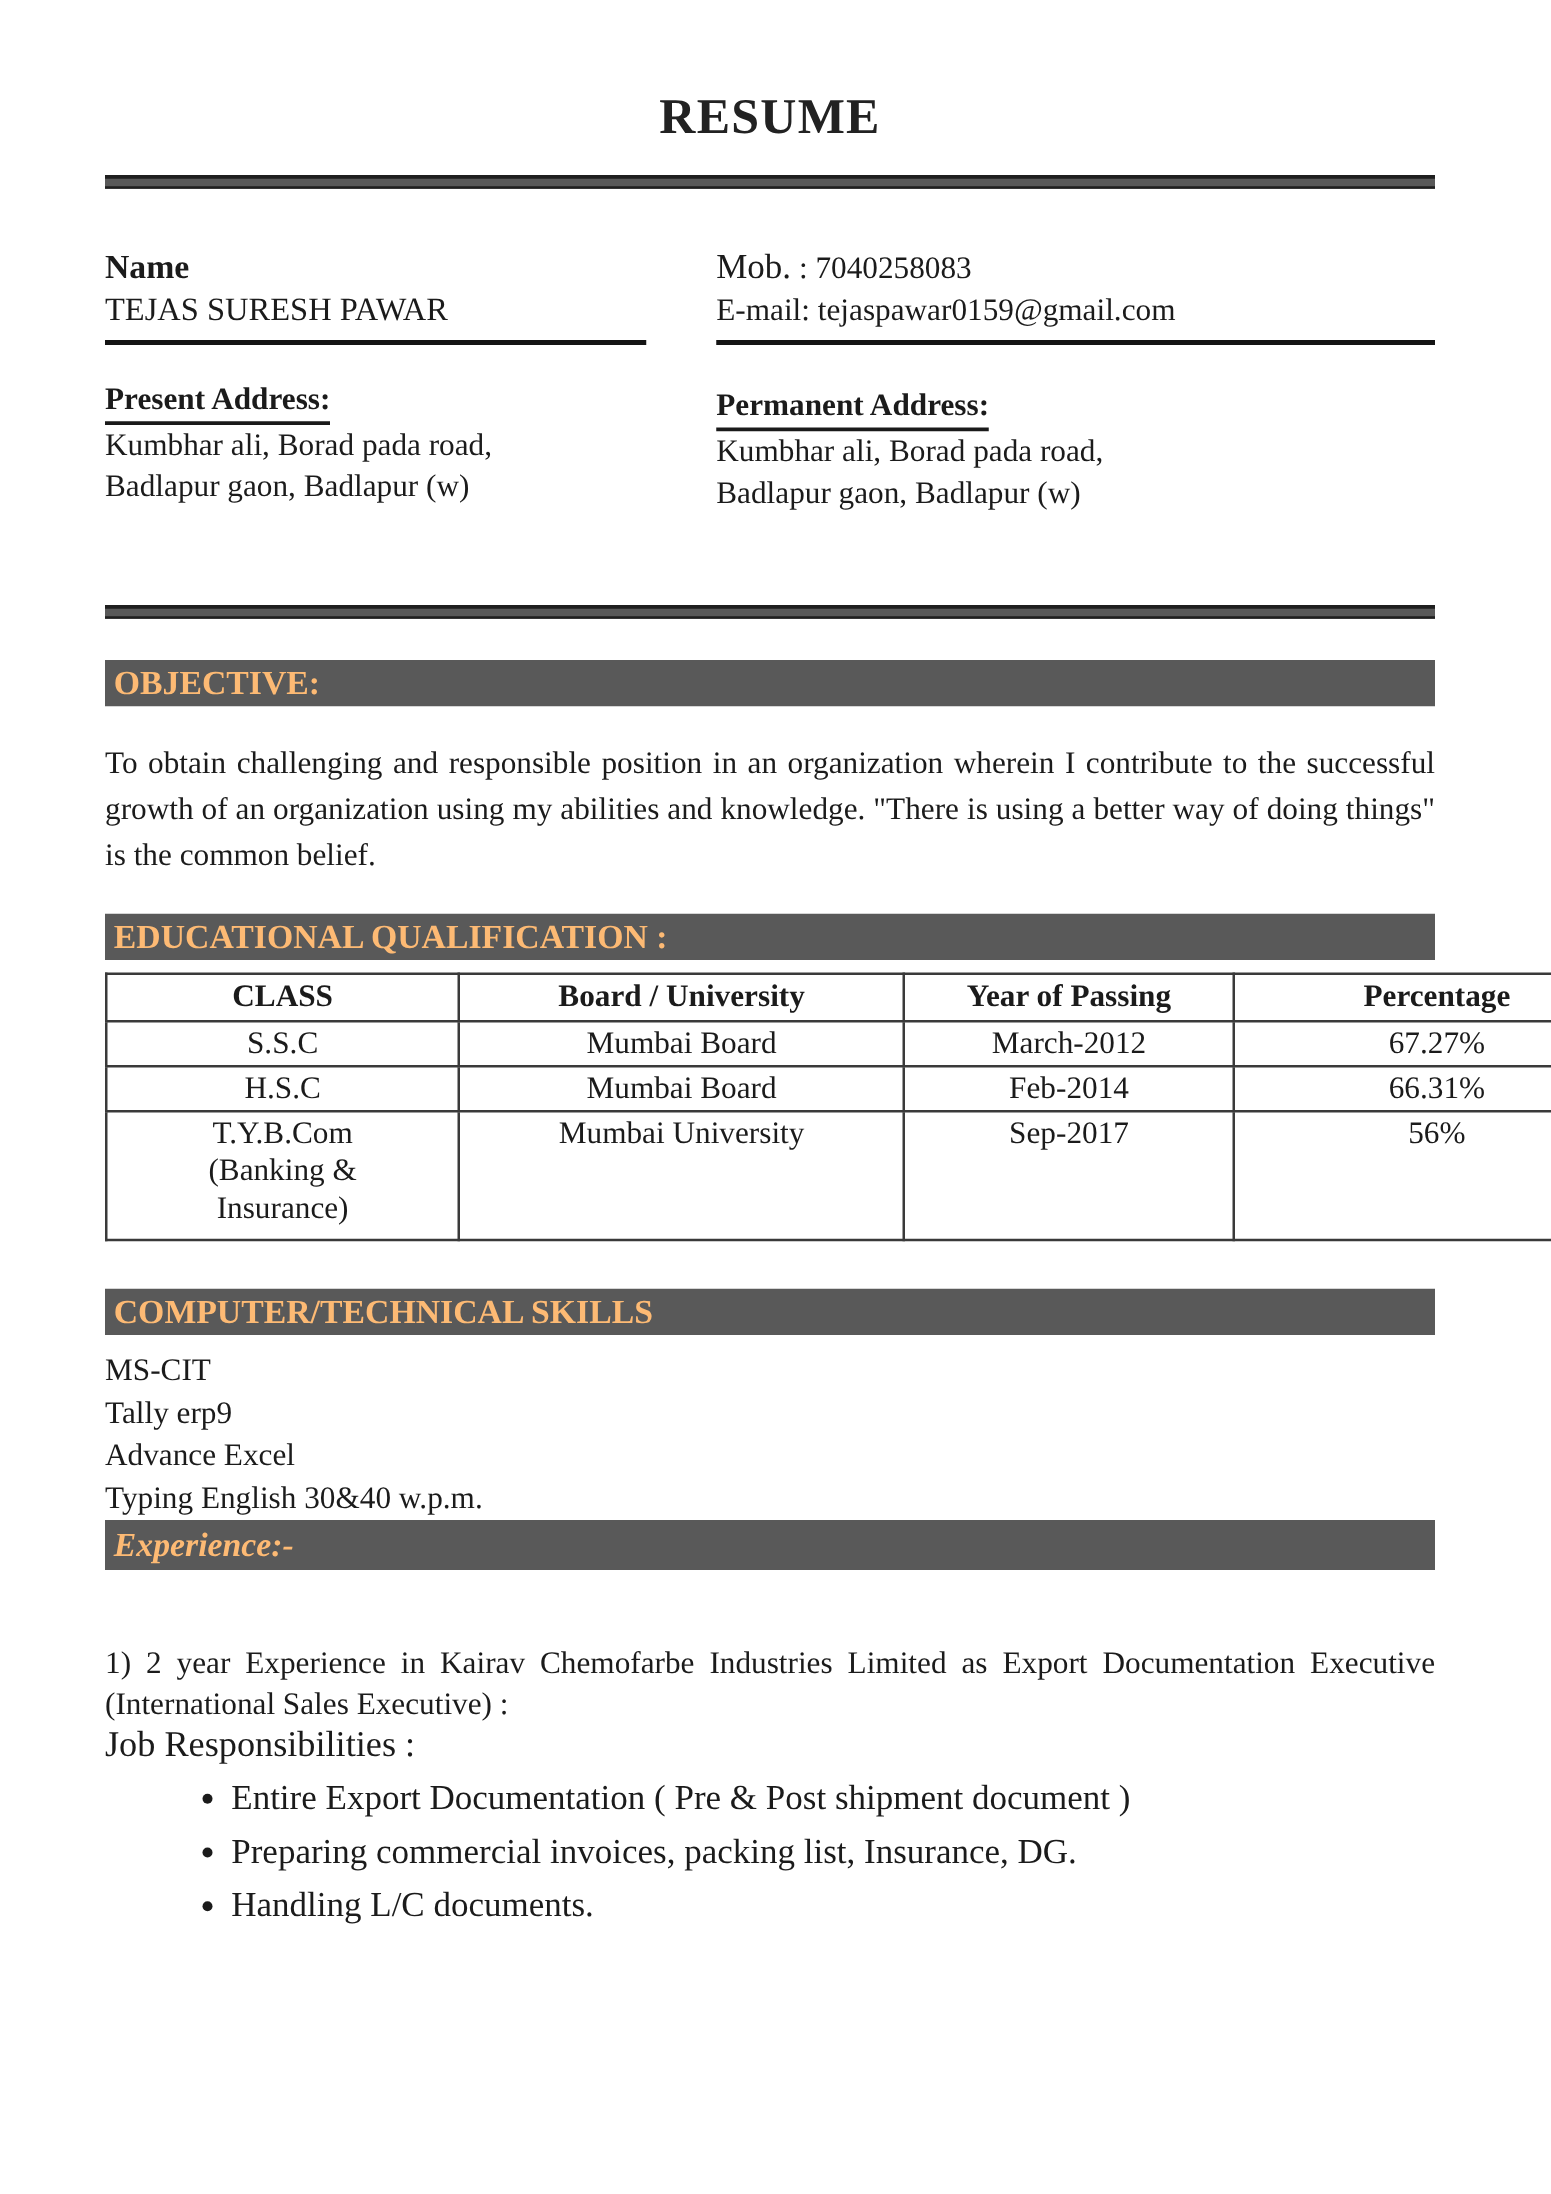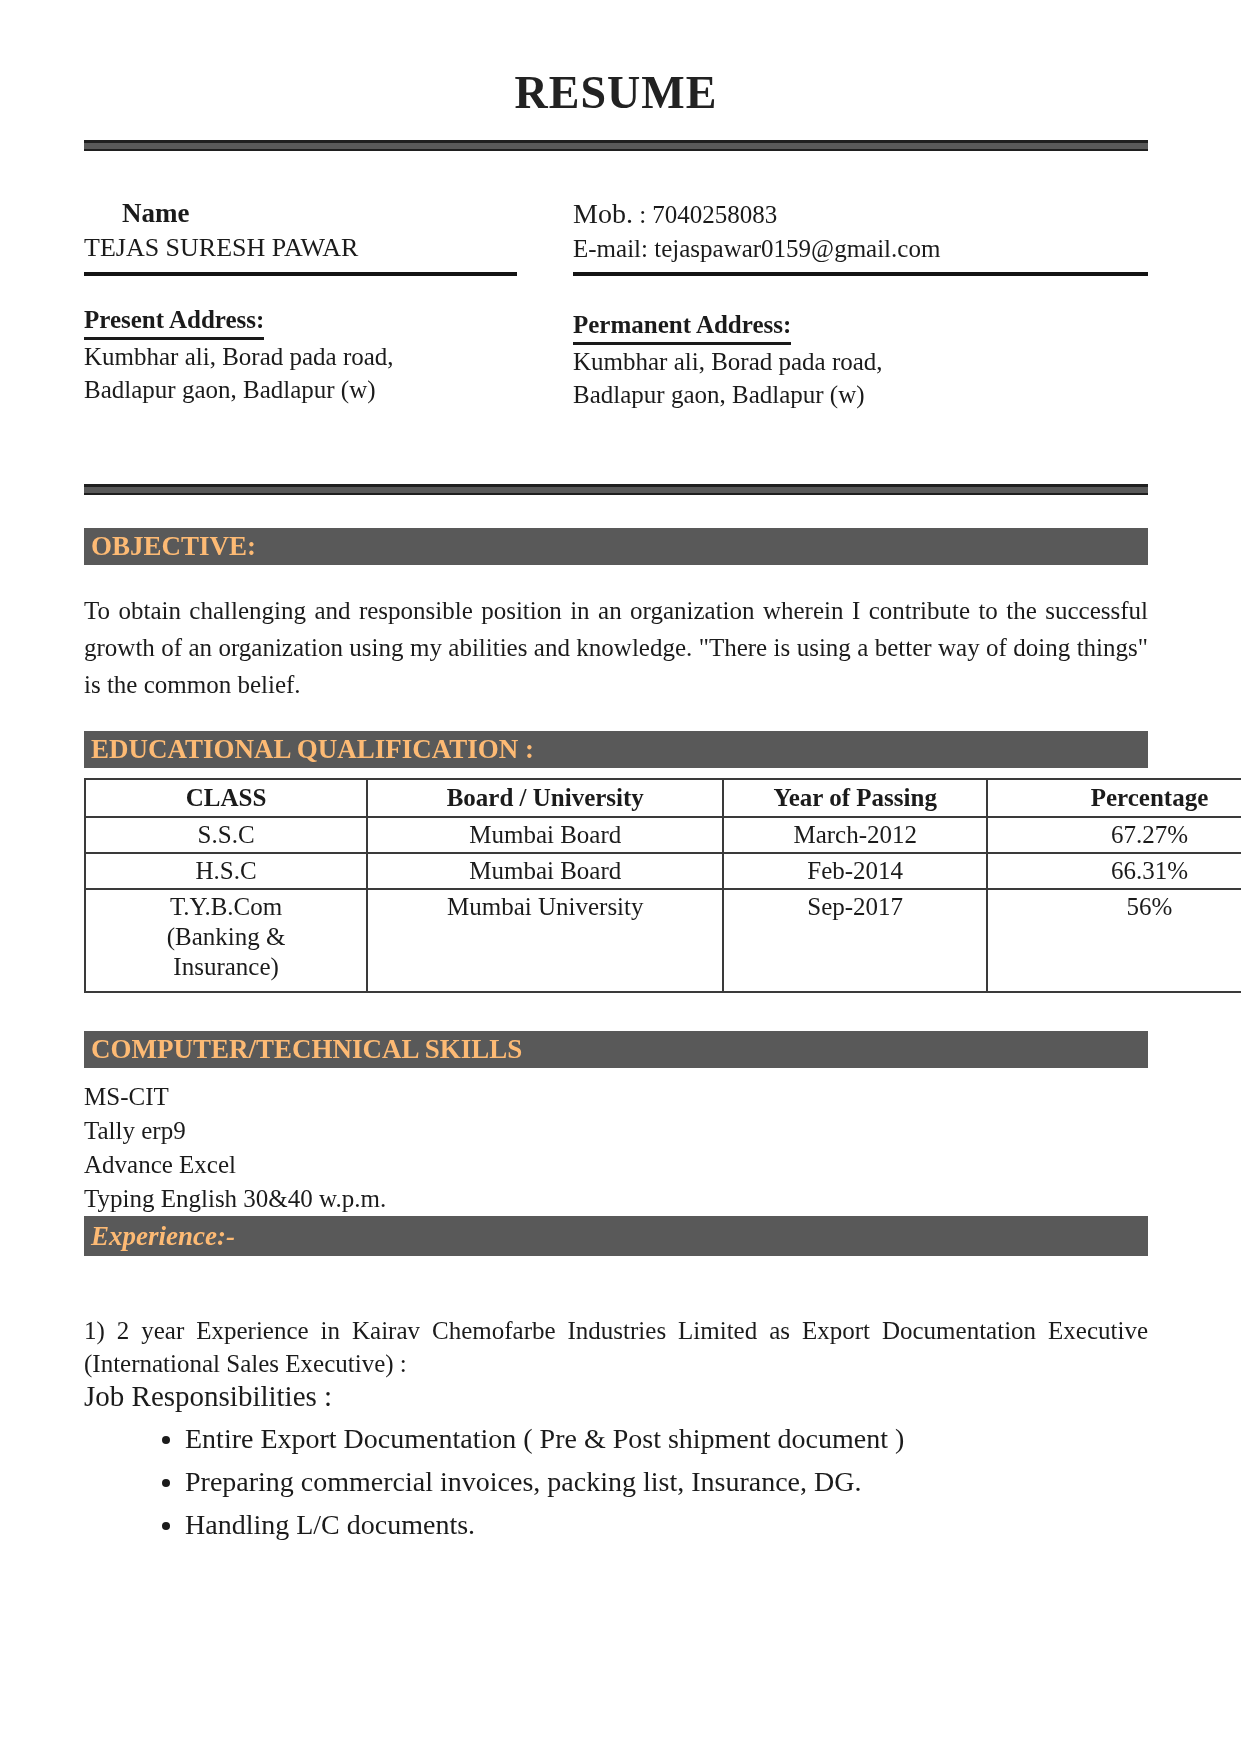--- a/index.html
+++ b/index.html
@@ -4,34 +4,34 @@
 <style>
   html, body { margin: 0; padding: 0; }
   body {
     width: 1241px; height: 1755px; background: #ffffff;
     font-family: "Liberation Serif", "DejaVu Serif", serif;
     color: #1b1b1b; overflow: hidden;
   }
   .content { width: 1064px; margin-left: 84px; }
   .doc-title {
     margin: 70px 0 0 0; text-align: center;
-    font-size: 46px; line-height: 46px; font-weight: bold;
+    font-size: 40px; line-height: 46px; font-weight: bold;
     letter-spacing: 1px; color: #222;
   }
   .rule {
     margin-top: 24px; height: 6px; background: #595959;
     border-top: 3px solid #1f1f1f; border-bottom: 2px solid #1f1f1f;
   }
   .rule-2 { margin-top: 73px; }
   .contact-row { display: flex; margin-top: 46px; }
   .col-left { width: 433px; }
   .col-gap { width: 56px; }
   .col-right { flex: 1; }
   .underlined-block { border-bottom: 4px solid #141414; padding-bottom: 6px; }
-  .name-label { font-weight: bold; font-size: 27px; line-height: 33px; margin-left: 38px; }
+  .name-label { font-weight: bold; font-size: 27px; line-height: 33px; }
   .name-value { font-size: 26px; line-height: 35px; }
   .mob-label { font-size: 28px; }
   .contact-line { font-size: 25px; line-height: 34px; }
   .addr-row { display: flex; margin-top: 28px; }
   .addr-heading {
     font-weight: bold; font-size: 25px; line-height: 32px;
     display: inline-block; border-bottom: 3px solid #1a1a1a; padding-bottom: 1px;
   }
   .addr-line { font-size: 25px; line-height: 33px; }
   .addr-right .addr-heading { margin-top: 5px; }

